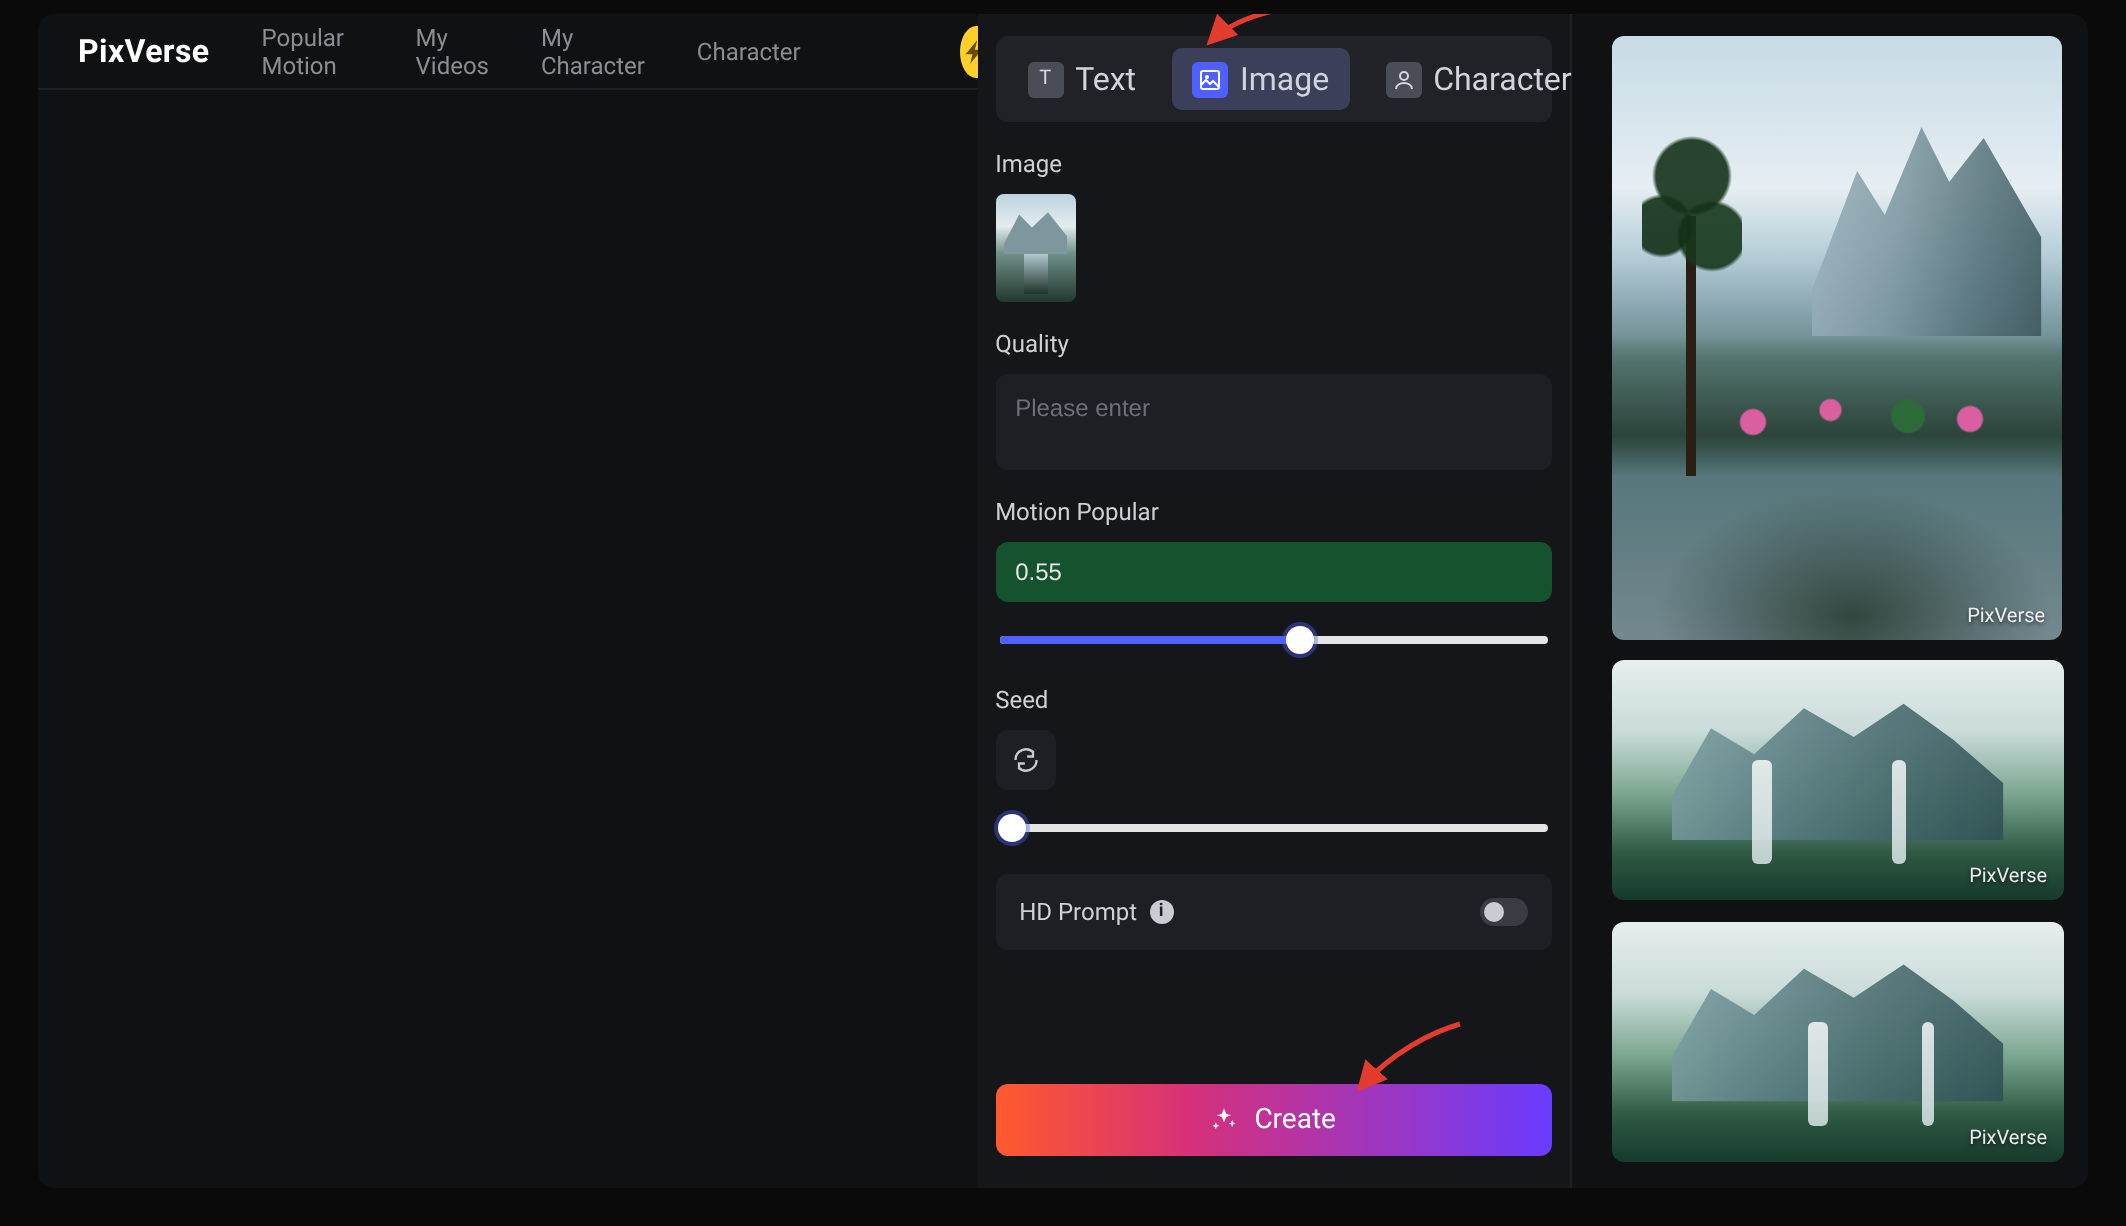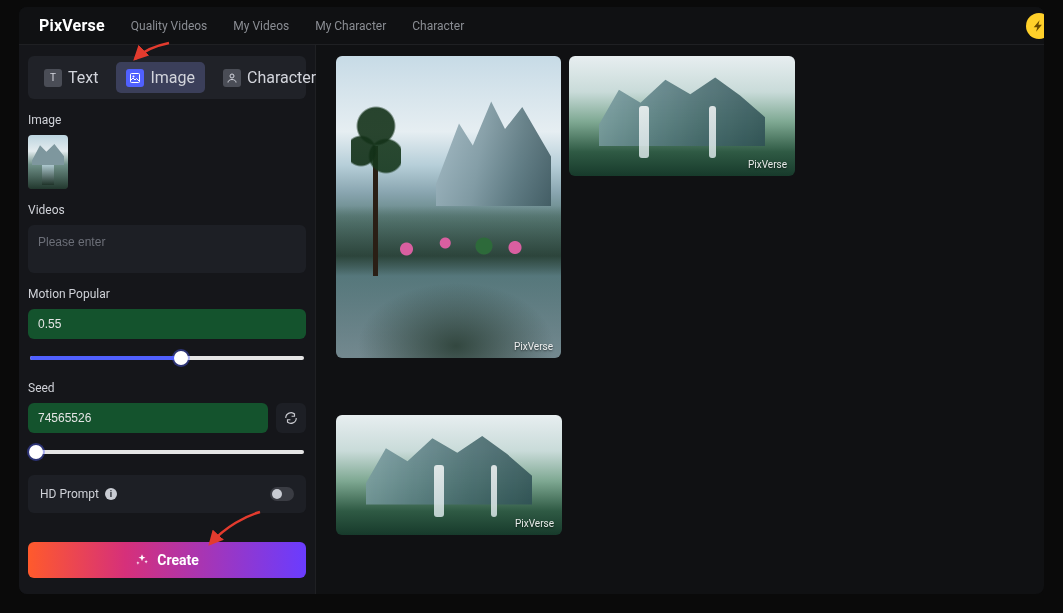--- a/index.html
+++ b/index.html
@@ -1,19 +1,19 @@
 <!DOCTYPE html>
 <html><head>
 <meta charset="utf-8">
 <style>
   * { box-sizing: border-box; margin: 0; padding: 0; }
   html, body { width: 1063px; height: 613px; overflow: hidden; font-family: -apple-system, BlinkMacSystemFont, "Segoe UI", Roboto, sans-serif; background: #0a0a0a; color: #e5e5e5; }
   
   .app-shell { position: relative; width: 1063px; height: 613px; background: #0a0a0a; }
-  .app-window { position: absolute; left: 19px; top: 7px; right: 19px; bottom: 19px; background: #101113; border-radius: 8px; overflow: hidden; display: flex; flex-direction: column; }
+  .app-window { position: absolute; left: 19px; top: 7px; right: 19px; bottom: 19px; background: #101113; border-radius: 8px; overflow: hidden; display: flex; }
 
   
   .topbar { height: 38px; display: flex; align-items: center; padding: 0 20px; gap: 26px; background: #101113; border-bottom: 1px solid #1f2023; }
   .brand { font-weight: 700; font-size: 16px; letter-spacing: .2px; color: #fff; }
   .nav-link { font-size: 12px; color: #8a8d93; cursor: pointer; }
   .topbar-spacer { flex: 1; }
   .bolt { width: 26px; height: 26px; border-radius: 50%; background: #ffd02a; display:flex; align-items:center; justify-content:center; transform: translateX(28px); }
   .bolt svg { width:14px; height:14px; }
 
   .main { flex:1; display:flex; }
@@ -49,21 +49,21 @@
   .seed-row .num-box { flex:1; }
   .refresh-btn { width:30px; height:30px; border-radius:6px; background:#1d1f25; display:flex; align-items:center; justify-content:center; cursor:pointer; }
   .refresh-btn svg { width:14px; height:14px; fill:none; stroke:#c8c9cf; stroke-width:2; }
 
   .hd-row { background:#1d1f25; border-radius:6px; height:38px; display:flex; align-items:center; padding:0 12px; gap:6px; }
   .info-icon { width:12px; height:12px; border-radius:50%; background:#c9ccd3; color:#1d1f25; font-size:9px; font-weight:700; display:inline-flex; align-items:center; justify-content:center; }
   .toggle { margin-left:auto; width:24px; height:14px; border-radius:8px; background:#3a3c43; position:relative; cursor:pointer; }
   .toggle::after { content:""; position:absolute; width:10px; height:10px; border-radius:50%; background:#c9ccd3; top:2px; left:2px; }
 
   .create-btn { height:36px; border-radius:6px; background:linear-gradient(90deg,#ff5a2c 0%,#d6307a 35%,#6a3cff 100%); display:flex; align-items:center; justify-content:center; gap:8px; cursor:pointer; margin-top:auto; }
-  .create-btn span { color:#fff; font-size:14px; font-weight:700;text-align:center; }
+  .create-btn span { color:#fff; font-size:14px; font-weight:400;text-align:center; }
   .create-btn svg { width:14px; height:14px; fill:#fff; }
 
   
   .arrow-annot { position:absolute; pointer-events:none; }
   .arrow-annot svg { overflow:visible; }
 
   
   .gallery { flex:1; padding:11px 20px; display:flex; gap:8px; align-items:flex-start; flex-wrap:wrap; }
   .tile { border-radius:6px; overflow:hidden; position:relative; background:#222; }
   .tile.tall { width:225px; height:302px; }
@@ -111,21 +111,21 @@
 
 </style>
 </head>
 <body>
 
 <div class="app-shell">
   <div class="app-window">
 
     <div class="topbar">
       <div class="brand">PixVerse</div>
-      <div class="nav-link">Quality Videos</div>
+      <div class="nav-link">Popular Motion</div>
       <div class="nav-link">My Videos</div>
       <div class="nav-link">My Character</div>
       <div class="nav-link">Character</div>
       <div class="topbar-spacer"></div>
       <div class="bolt">
         <svg viewBox="0 0 24 24">
             <path d="M13 2 3 14h6l-2 8 10-12h-6l2-8z" fill="#6a4b00"></path>
           </svg>
       </div>
     </div>
@@ -174,44 +174,41 @@
         <div>
           <div class="section-label">Image</div>
           <div class="thumb-row" style="margin-top:8px;">
             <div class="thumb">
                 <div class="thumb-art"></div>
               </div>
           </div>
         </div>
 
         <div>
-          <div class="section-label">Videos</div>
+          <div class="section-label">Quality</div>
           <div class="prompt-box" style="margin-top:8px;">
             <input type="text" placeholder="Please enter" style="">
           </div>
         </div>
 
         <div>
           <div class="section-label">Motion Popular</div>
           <div class="num-box" style="margin-top:8px;">
             <input type="text" value="0.55" style="">
           </div>
           <div class="slider-wrap" style="margin-top:10px;">
             <div class="slider-track"></div>
             <div class="slider-fill" style="width:55%;"></div>
             <div class="slider-handle" style="left:55%;"></div>
           </div>
         </div>
 
         <div>
           <div class="section-label">Seed</div>
           <div class="seed-row" style="margin-top:8px;">
-            <div class="num-box">
-                <input type="text" value="74565526" style="">
-              </div>
             <div class="refresh-btn">
               <svg viewBox="0 0 24 24">
                   <path d="M3 12a9 9 0 0 1 15.5-6.3M21 12a9 9 0 0 1-15.5 6.3M18 4v5h-5M6 20v-5h5"></path>
                 </svg>
             </div>
           </div>
           <div class="slider-wrap" style="margin-top:10px;">
             <div class="slider-track"></div>
             <div class="slider-fill" style="width:3%;"></div>
             <div class="slider-handle" style="left:3%;"></div>

